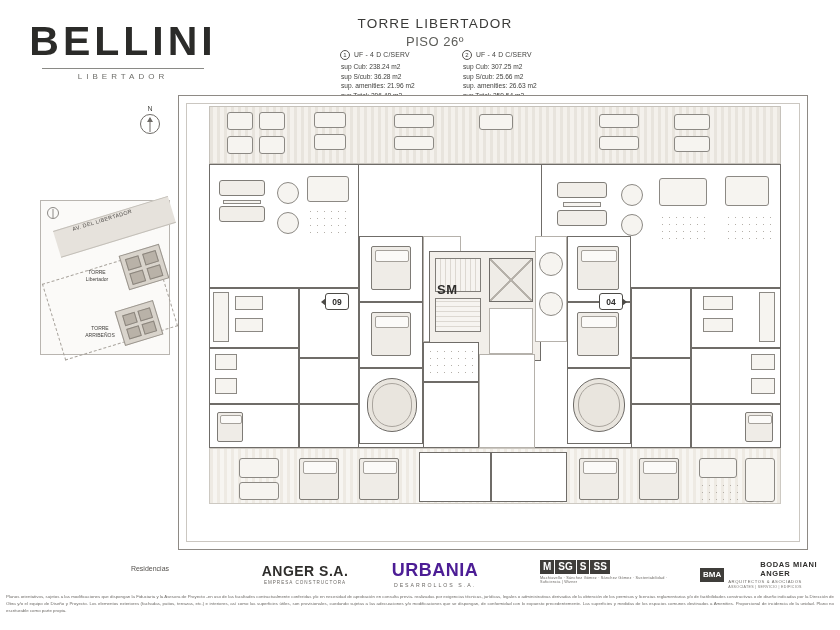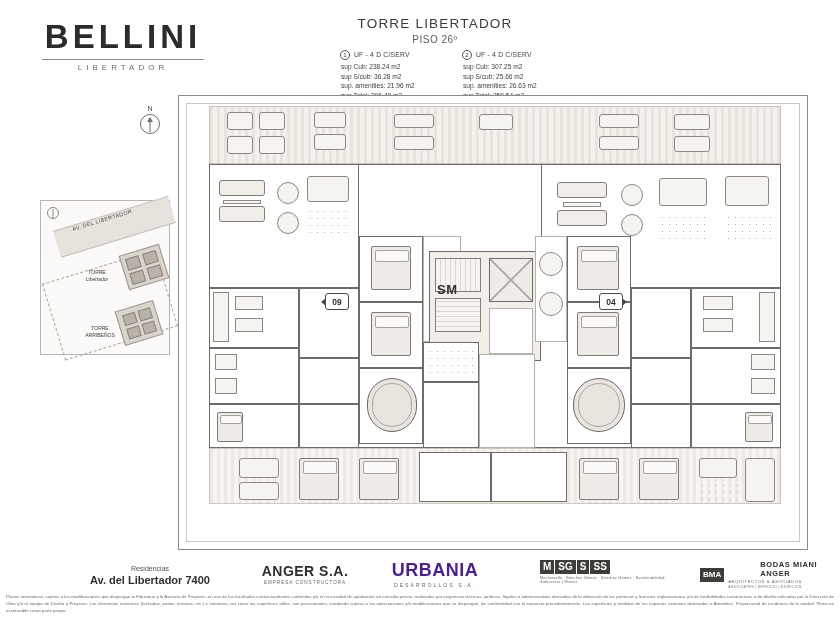--- a/index.html
+++ b/index.html
@@ -15,30 +15,30 @@
 
   
   .brand {
     position:absolute; left:28px; top:20px; width:190px; text-align:center;
   }
   .brand .q {
     font-size: 25px; letter-spacing: 2.2px; color:#2b2b29; font-weight:400;
     font-family:"Liberation Sans", sans-serif;
   }
   .brand .b {
-    font-size: 33px; letter-spacing: 4px; color:#2b2b29; font-weight:700;
+    font-size: 41px; letter-spacing: 4px; color:#2b2b29; font-weight:700;
     margin-top:-2px;
   }
   .brand .rule { height:1px; background:#8a8a86; margin:3px 14px 3px 14px; }
   .brand .sub { font-size:8px; letter-spacing:4px; color:#6d6d69; }
 
   
   .title-block { position:absolute; left:320px; top:16px; width:230px; text-align:center; }
   .title-block .t1 { font-size:13.5px; letter-spacing:1.2px; color:#3a3a38; }
-  .title-block .t2 { font-size:10px; color:#5d5d59; margin-top:3px; letter-spacing:.5px; }
+  .title-block .t2 { font-size:13px; color:#5d5d59; margin-top:3px; letter-spacing:.5px; }
 
   
   .legend { position:absolute; font-size:6.6px; color:#3f3f3c; line-height:1.45; }
   .legend .head { display:flex; align-items:center; gap:4px; margin-bottom:2px; }
   .legend .num {
     width:10px; height:10px; border-radius:50%; border:1px solid #55524e;
     font-size:6px; display:flex; align-items:center; justify-content:center;
     color:#3a3a38; background:#fff;
   }
   .legend .lbl { font-size:6.8px; letter-spacing:.2px; }
@@ -408,21 +408,20 @@
   <div class="rm" style="left:312px;top:356px;width:76px;height:50px;"></div>
   <div class="bed" style="left:400px;top:362px;width:40px;height:42px;"></div>
   <div class="bed" style="left:460px;top:362px;width:40px;height:42px;"></div>
   <div class="fur r" style="left:520px;top:362px;width:38px;height:20px;"></div>
   <div class="dot-grid" style="left:520px;top:386px;width:40px;height:20px;"></div>
   <div class="fur r" style="left:566px;top:362px;width:30px;height:44px;"></div>
 </div>
 
 <div class="footer-res">
   <div class="r1">Residencias</div>
-  <div class="r2">Av. del Libertador 7400</div>
 </div>
 
 <div class="f-arupac">
   <div class="a1">ANGER S.A.</div>
   <div class="a2">EMPRESA CONSTRUCTORA</div>
 </div>
 
 <div class="f-urbania">
   <div class="u1">URBANIA</div>
   <div class="u2">DESARROLLOS S.A.</div>

